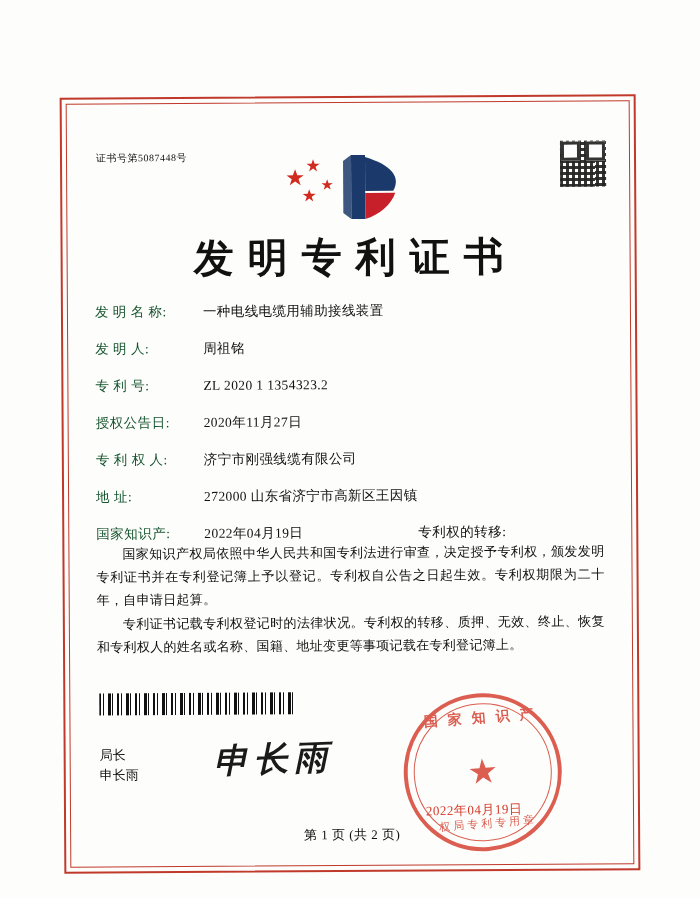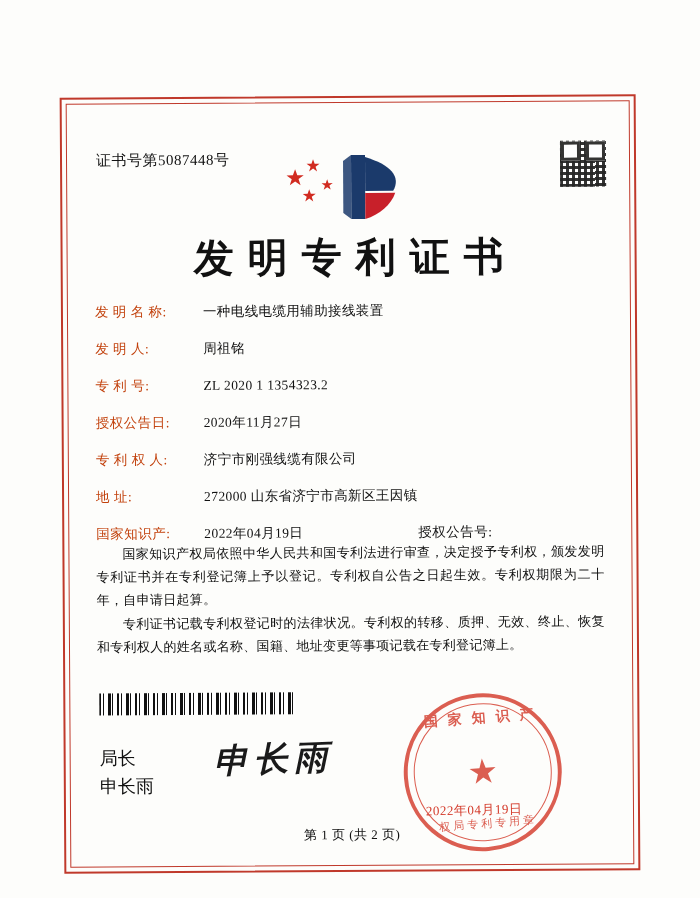--- a/index.html
+++ b/index.html
@@ -49,21 +49,21 @@
     top: 96px;
     width: 576px;
     height: 776px;
     transform: rotate(-0.35deg);
   }
   
   .cert-no {
     position: absolute;
     left: 36px;
     top: 54px;
-    font-size: 15px;
+    font-size: 10px;
     letter-spacing: 0.5px;
     color: #111;
   }
   
   .qr {
     position: absolute;
     right: 30px;
     top: 46px;
     width: 46px;
     height: 46px;
@@ -115,21 +115,21 @@
   .field-row {
     display: flex;
     align-items: baseline;
     margin-bottom: 19px;
     font-size: 13.5px;
   }
   .field-label {
     width: 108px;
     flex: 0 0 108px;
     letter-spacing: 0.5px;
-    color: #c2410c;
+    color: #14532d;
   }
   .field-label.spaced {
     display: flex;
     justify-content: space-between;
     padding-right: 6px;
     box-sizing: border-box;
   }
   .field-value {
     flex: 1;
     color: #111;
@@ -176,21 +176,21 @@
     background:
       repeating-linear-gradient(90deg,
         #111 0 2px, #fff 2px 4px, #111 4px 5px, #fff 5px 9px,
         #111 9px 12px, #fff 12px 13px, #111 13px 14px, #fff 14px 18px);
   }
   
   .sig-label {
     position: absolute;
     left: 36px;
     top: 648px;
-    font-size: 18px;
+    font-size: 13px;
     line-height: 1.55;
     color: #111;
   }
   .signature {
     position: absolute;
     left: 150px;
     top: 640px;
     font-size: 34px;
     font-family: "Liberation Serif", "DejaVu Serif", serif;
     font-weight: bold;
@@ -329,21 +329,21 @@
       </div>
 
       <div class="field-row">
         <div class="field-label spaced">地      址:</div>
         <div class="field-value">272000 山东省济宁市高新区王因镇</div>
       </div>
 
       <div class="field-row dual">
         <div class="field-label">国家知识产:</div>
         <div class="field-value">2022年04月19日</div>
-        <div class="field-label2">授权公告号:</div>
+        <div class="field-label2">专利权的转移:</div>
       </div>
 
     </div>
 
     <div class="body-text">
       <p>国家知识产权局依照中华人民共和国专利法进行审查，决定授予专利权，颁发发明专利证书并在专利登记簿上予以登记。专利权自公告之日起生效。专利权期限为二十年，自申请日起算。</p>
       <p>专利证书记载专利权登记时的法律状况。专利权的转移、质押、无效、终止、恢复和专利权人的姓名或名称、国籍、地址变更等事项记载在专利登记簿上。</p>
     </div>
 
     <div class="barcode"></div>

